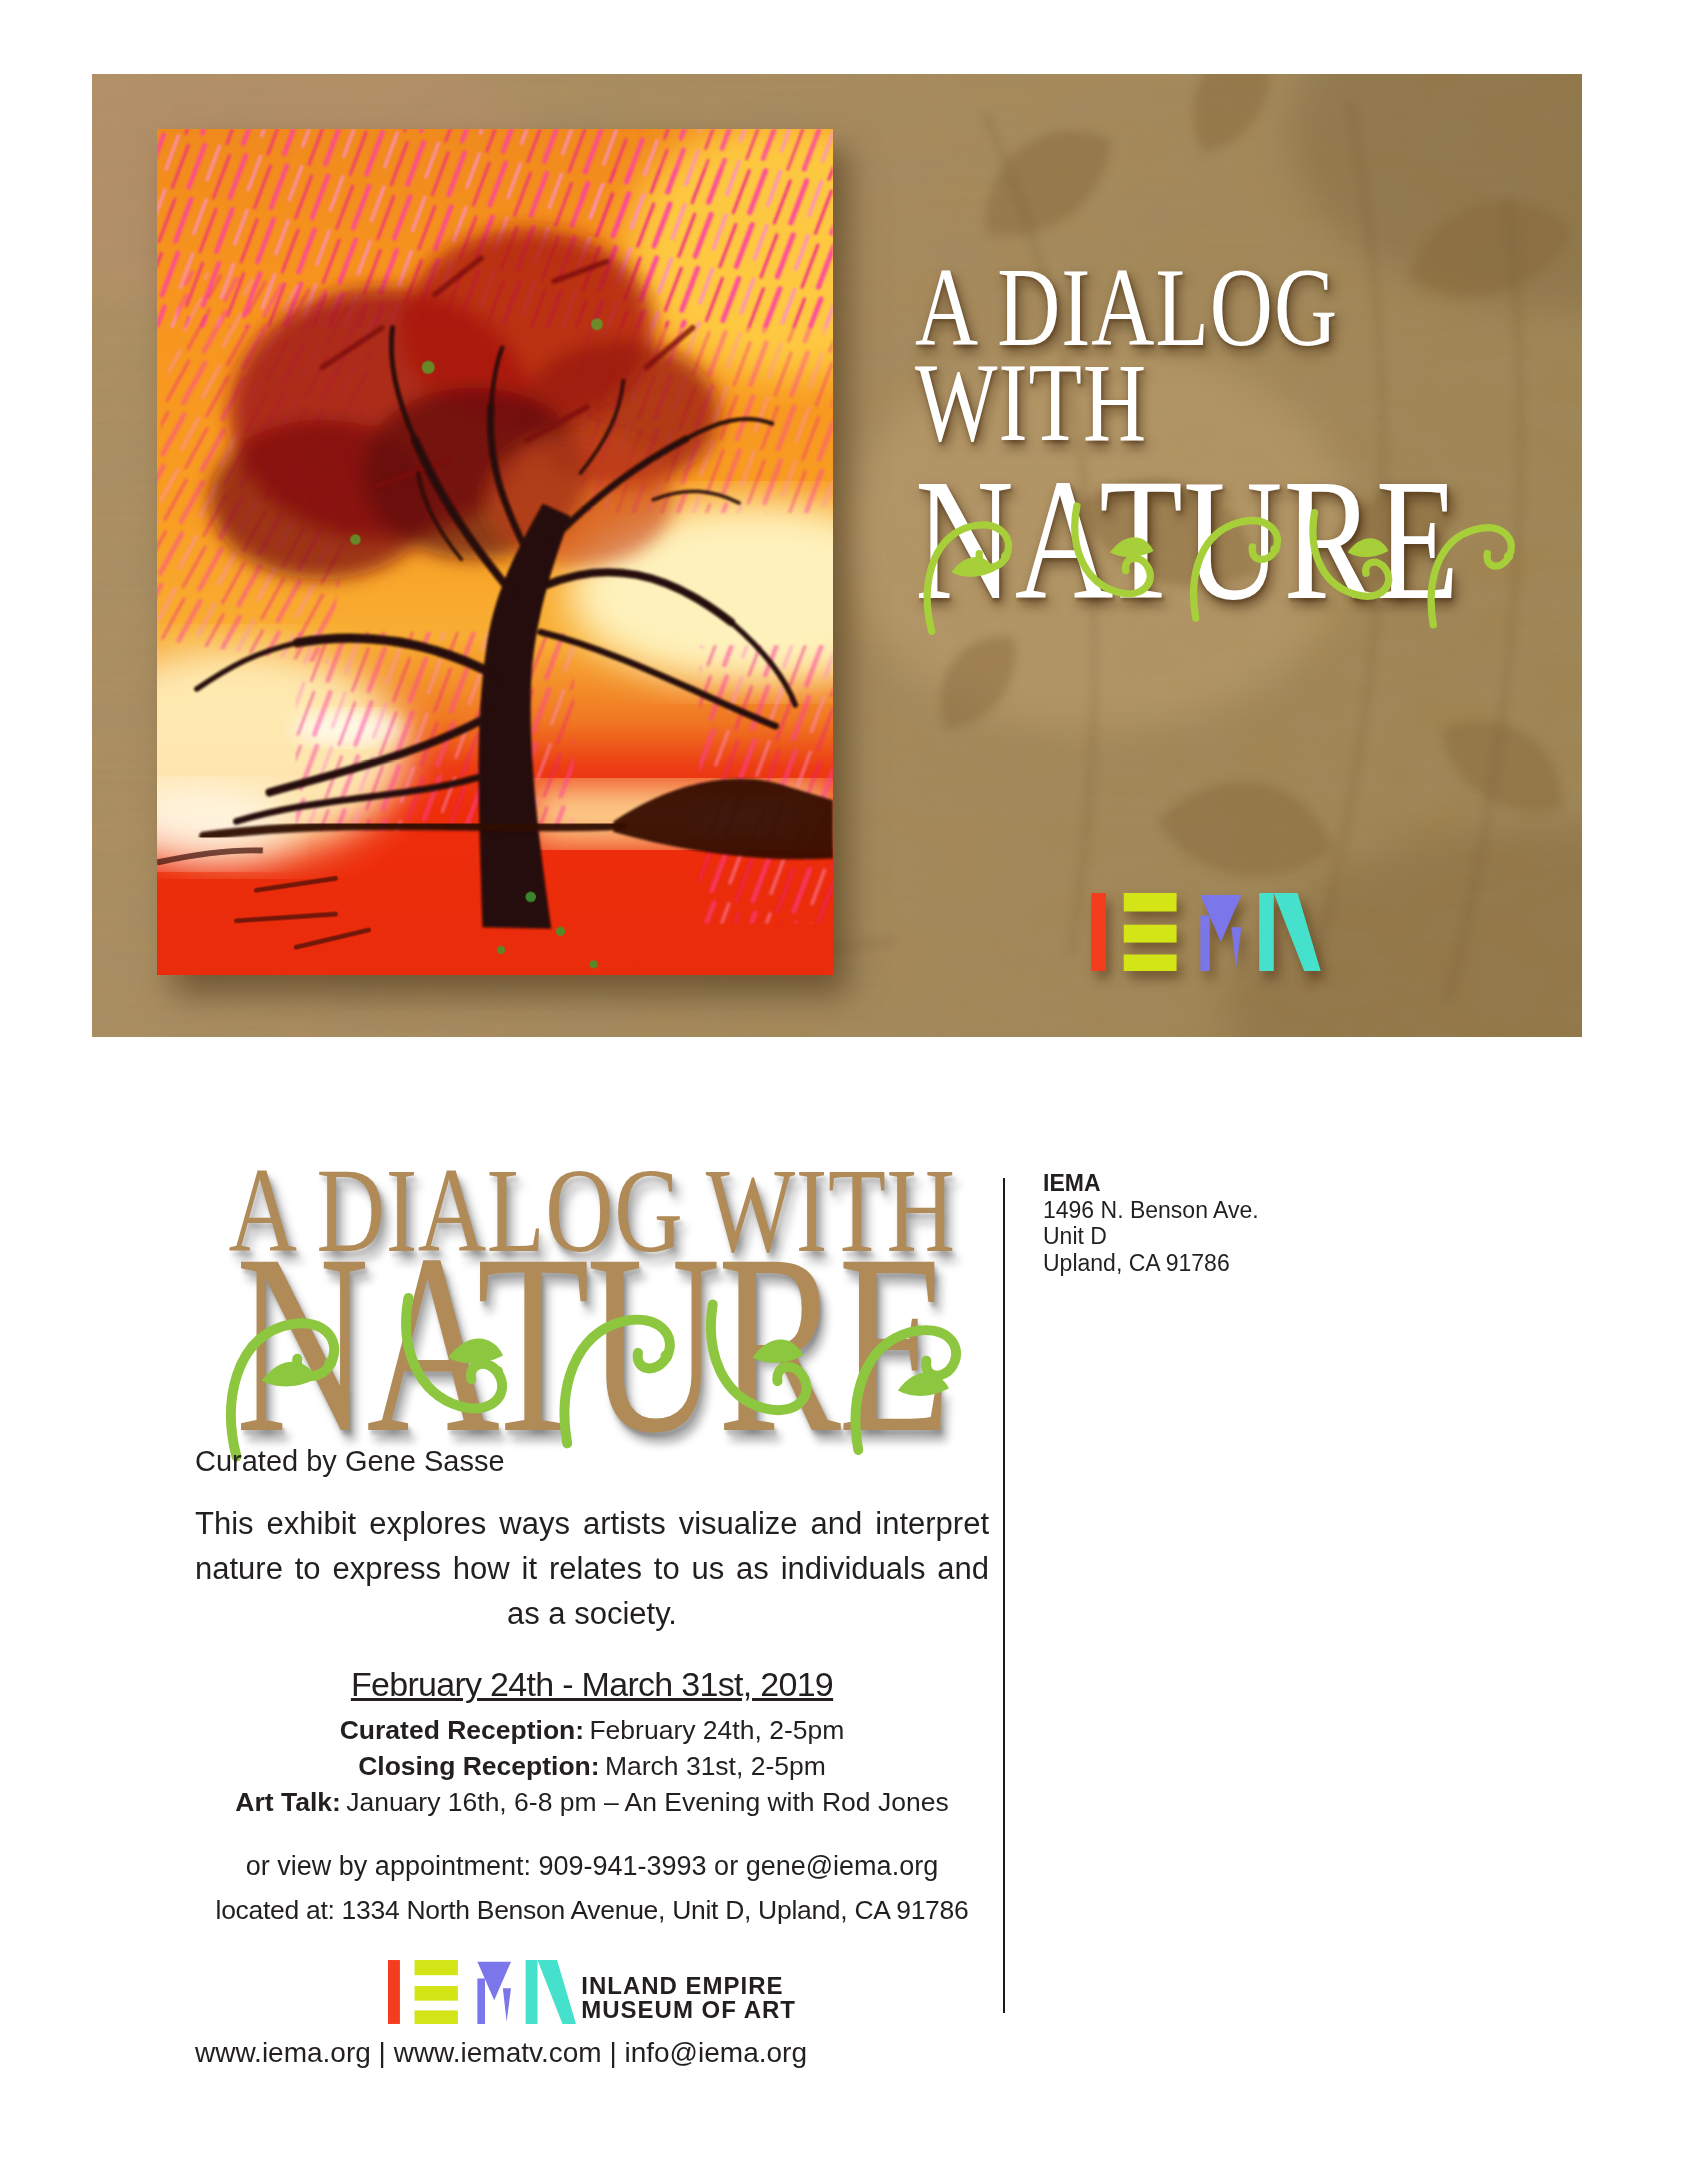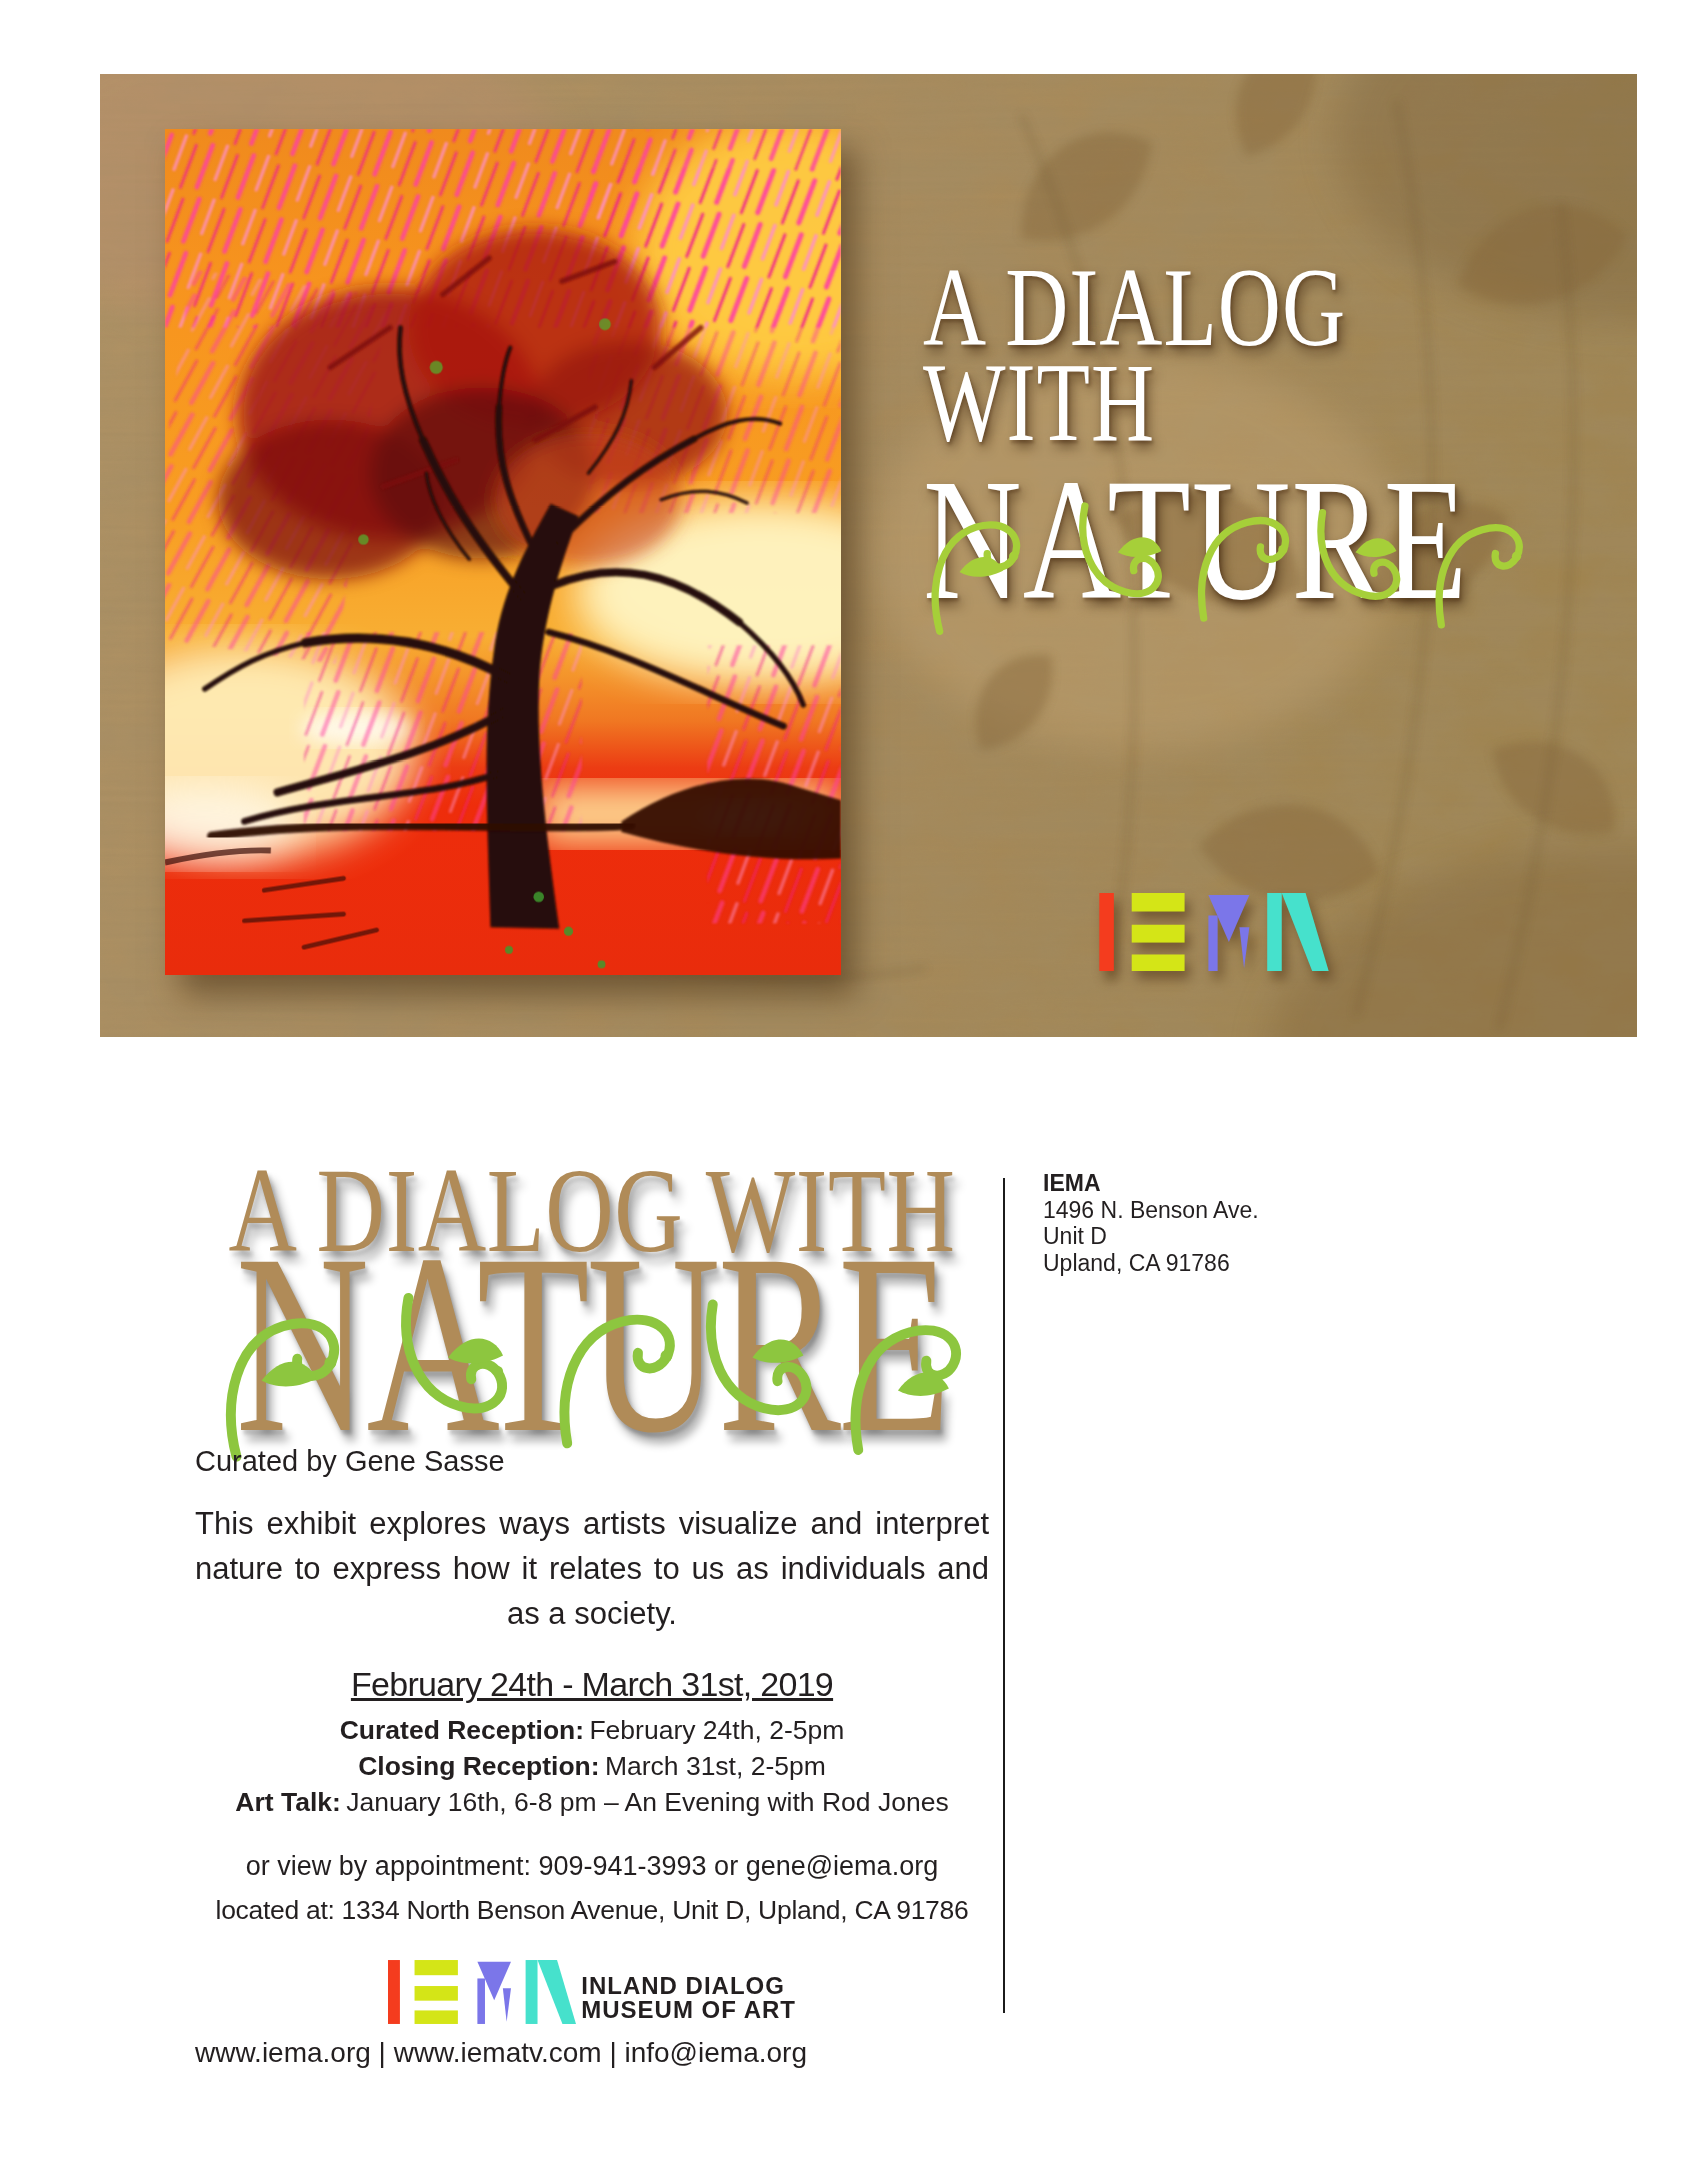--- a/index.html
+++ b/index.html
@@ -1,20 +1,20 @@
 <!DOCTYPE html>
 <html style="font-size:10.6px"><head>
 <meta charset="utf-8">
 <style>
   html,body{margin:0;padding:0;background:#ffffff;}
   .page{position:relative;width:1687px;height:2183px;background:#ffffff;overflow:hidden;
         font-family:"Liberation Sans",sans-serif;color:#231f20;}
 
   
-  .banner{position:absolute;left:100px;top:74px;width:1490px;height:963px;overflow:hidden;padding-left:47px;}
+  .banner{position:absolute;left:92px;top:74px;width:1490px;height:963px;overflow:hidden;}
   .banner-bg{position:absolute;inset:0;}
   .painting{position:absolute;left:65px;top:55px;width:676px;height:846px;
             box-shadow:14.6px 20px 30px rgba(70,45,18,.55);}
   .painting svg{display:block;width:100%;height:100%;}
 
   .banner-titles{position:absolute;left:823px;top:177px;width:662px;}
   .bt{font-family:"Liberation Serif",serif;color:#ffffff;line-height:1;white-space:nowrap;
       transform-origin:left top;letter-spacing:1.3px;
       text-shadow:4.6px 7.3px 13.2px rgba(60,35,12,.65),2px 2.6px 4px rgba(70,40,15,.45);}
   .bt1{font-size:112px;transform:scaleX(.78);}
@@ -314,21 +314,21 @@
           <polygon points="165,3 227,3 196,74"></polygon>
             <rect x="165" y="34" width="14" height="84"></rect>
           <polygon points="212,52 227,52 219,114"></polygon>
         </g>
         <g fill="#46e1cc">
           <rect x="254" y="0" width="22" height="118"></rect>
             <polygon points="276,0 312,0 347,118 322,118"></polygon>
         </g>
       </svg>
       <div class="orgtext">
-        <div>INLAND DIALOG</div>
+        <div>INLAND EMPIRE</div>
         <div>MUSEUM OF ART</div>
       </div>
     </div>
 
     <div class="websites">www.iema.org | www.iematv.com |  info@iema.org</div>
   </div>
 
   <div class="divider"></div>
   <div class="address">
     <div class="nm">IEMA</div>

